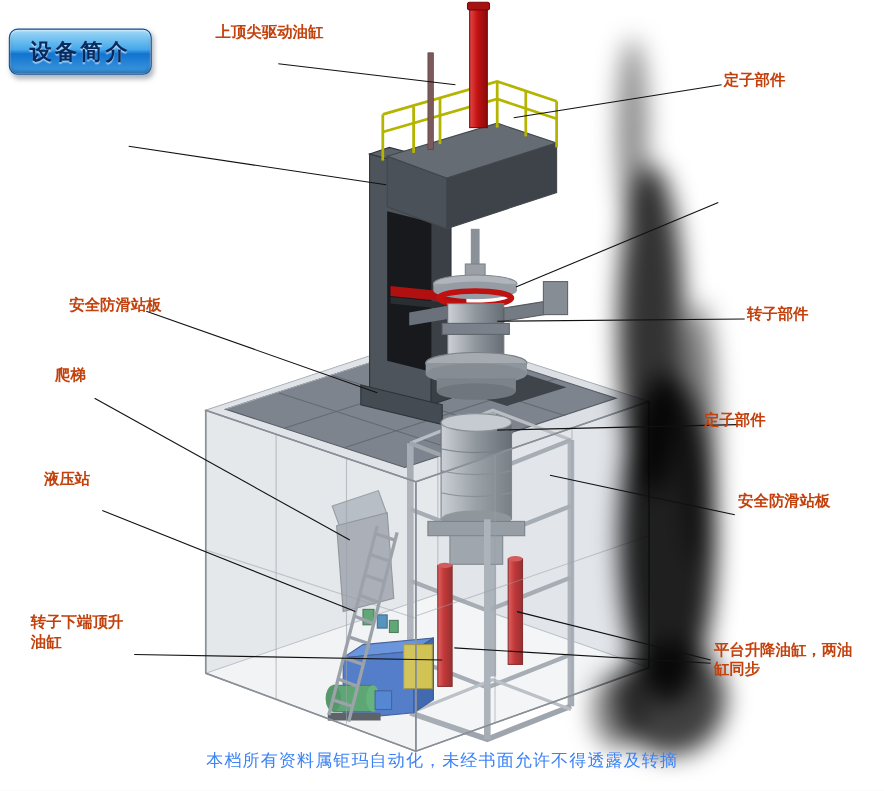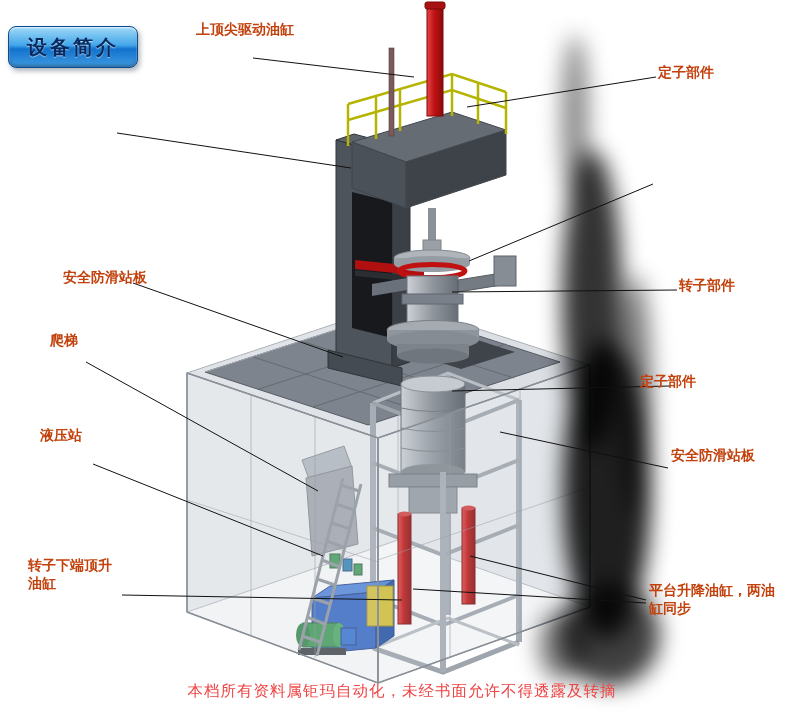--- a/index.html
+++ b/index.html
@@ -20,21 +20,21 @@
   .badge-text{
     font-size:20px;font-weight:bold;letter-spacing:3px;color:#07295e;
     text-shadow:0 1px 1px rgba(255,255,255,.55);
     white-space:nowrap;
   }
   .label{
     position:absolute;font-weight:bold;font-size:14px;line-height:1.32;color:#c2410c;
   }
   .footer{
     position:absolute;left:0;top:681px;width:804px;text-align:center;
-    font-size:15.5px;color:#ef4444;letter-spacing:1px;
+    font-size:15.5px;color:#3b82f6;letter-spacing:1px;
   }
 </style>
 </head>
 <body>
 
 <div class="canvas">
 
   <svg class="scene" width="804" height="719" viewBox="0 0 804 719">
     <defs>
       <linearGradient id="redGrad" x1="0" y1="0" x2="1" y2="0">

